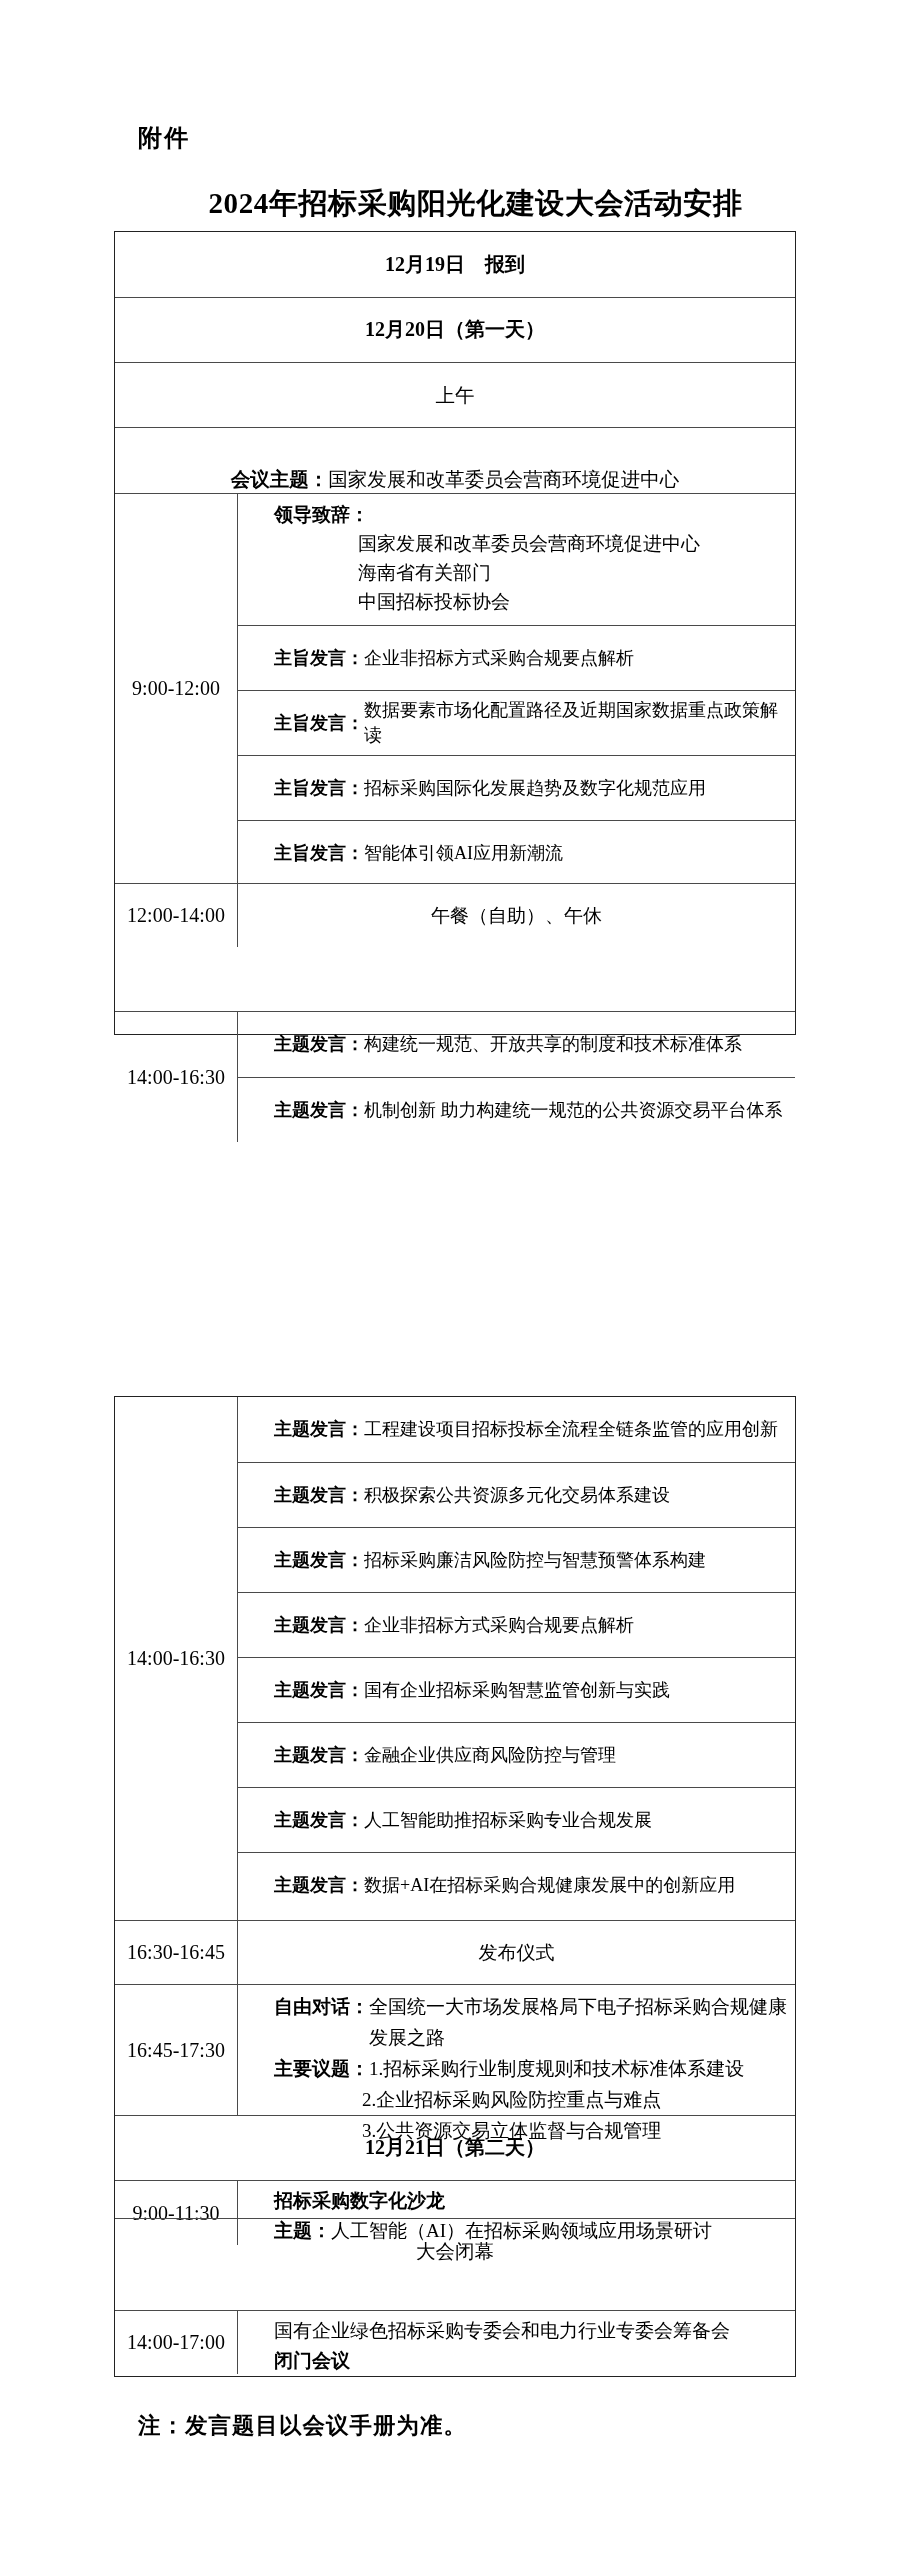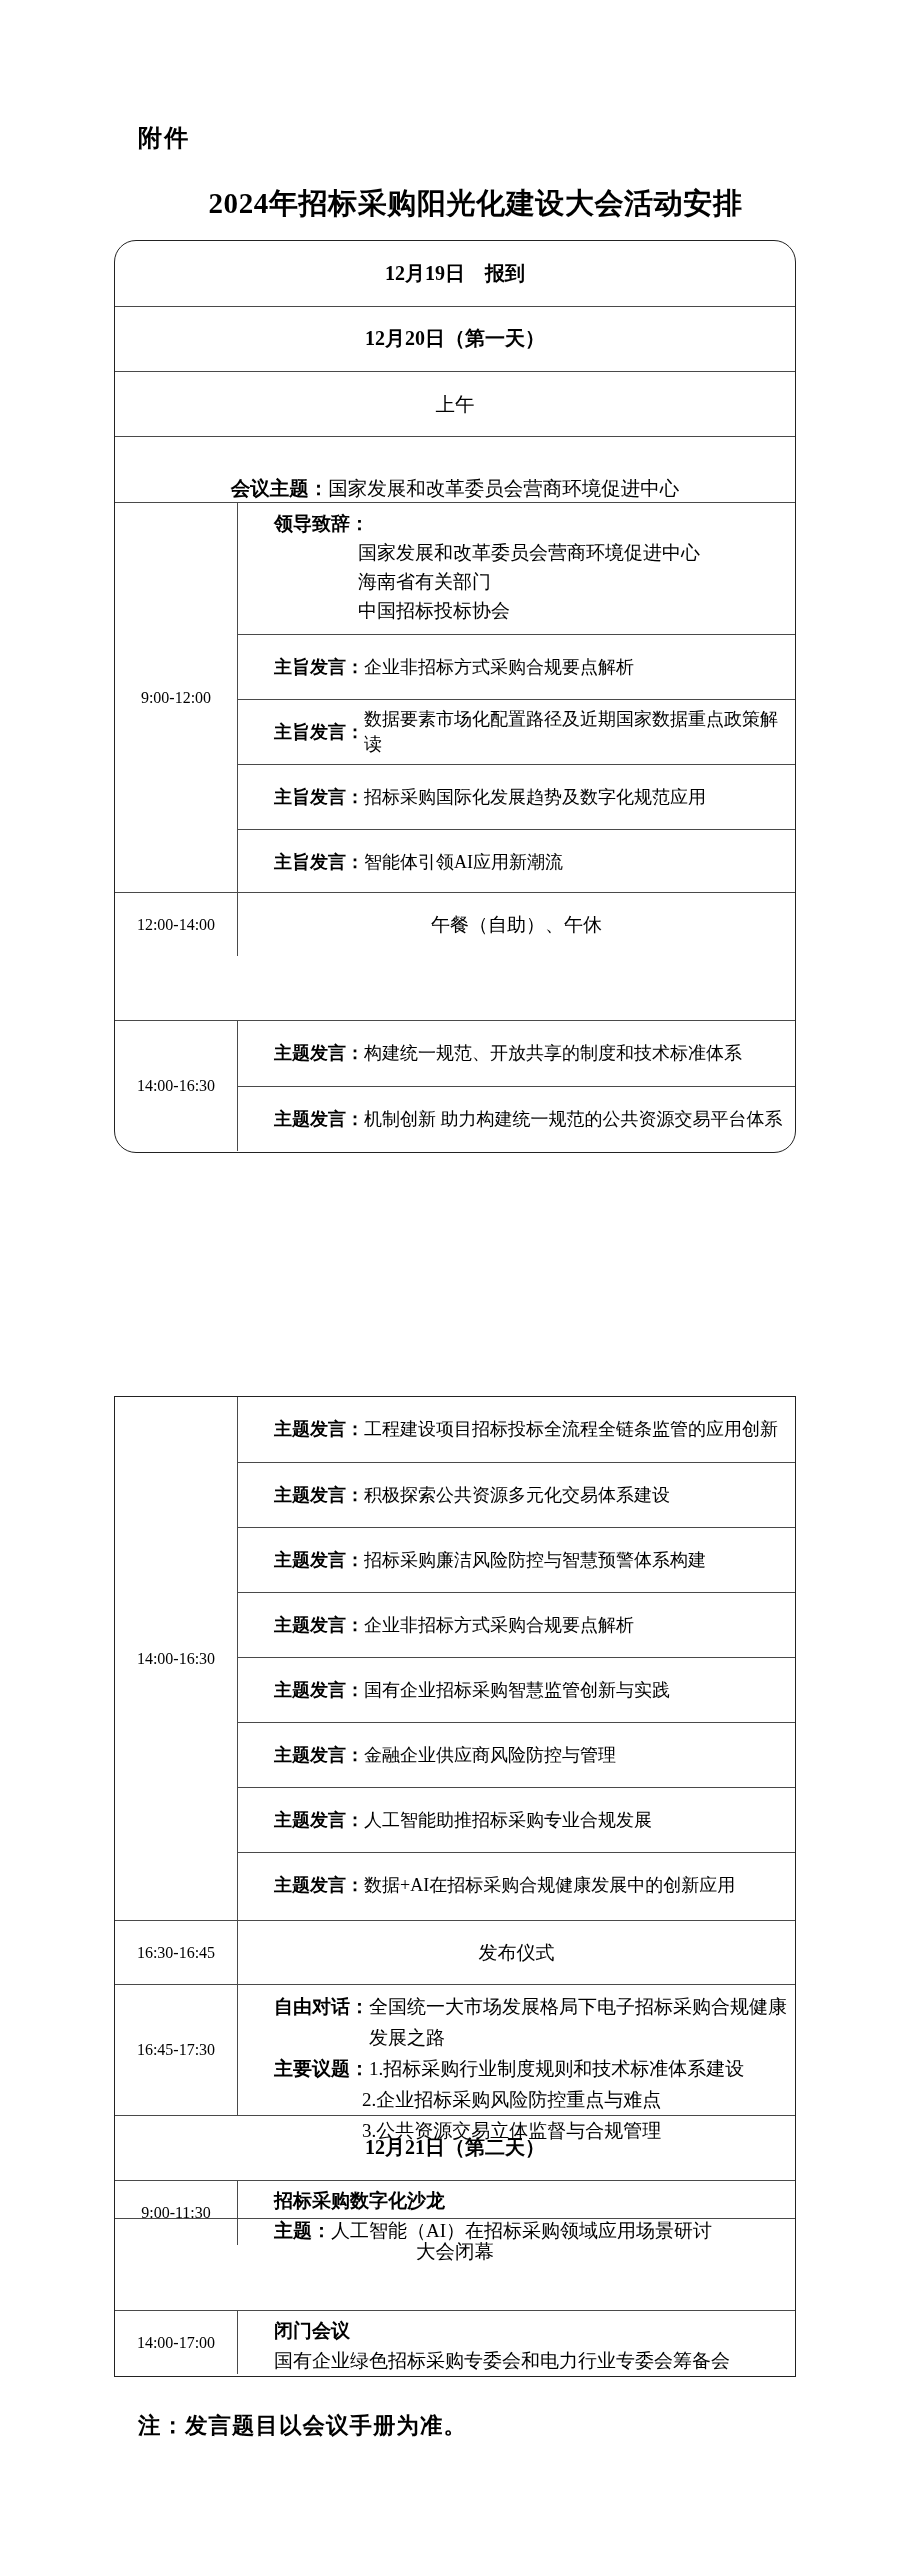--- a/index.html
+++ b/index.html
@@ -14,36 +14,36 @@
     font-size:24px;font-weight:700;letter-spacing:2.3px;
   }
   .doc-title{
     position:absolute;left:0;right:0;top:184px;text-align:center;
     font-size:29px;font-weight:700;letter-spacing:0.6px;margin-left:41px;
   }
   .tbl{
     position:absolute;left:114px;width:682px;box-sizing:border-box;
     border:1.7px solid #222;background:#fff;
   }
-  #table1{top:240px;height:913px;border-radius:22px;}
+  #table1{top:231px;height:804px;}
   #table2{top:1396px;height:981px;}
   .row{position:absolute;left:0;right:0;box-sizing:border-box;}
   .bt{border-top:1.1px solid #4a4a4a;}
   .full-center{display:flex;align-items:center;justify-content:center;text-align:center;}
   .date-row{font-size:20px;font-weight:700;}
   .plain-row{font-size:19.5px;}
   .theme-row{font-size:19.5px;align-items:flex-end;}
   .lbl{
     font-family:"Liberation Sans","DejaVu Sans",sans-serif;
     font-weight:700;white-space:nowrap;
   }
   .timecell{
     position:absolute;left:0;top:0;bottom:0;width:122px;
     display:flex;align-items:center;justify-content:center;
-    font-size:16px;text-align:right;
+    font-size:20px;text-align:right;
   }
   .contentcol{
     position:absolute;left:122px;right:0;top:0;bottom:0;
     border-left:1.1px solid #4a4a4a;box-sizing:border-box;
   }
   .subrow{position:relative;box-sizing:border-box;}
   .subrow + .subrow{border-top:1.1px solid #4a4a4a;}
   .speech{
     display:flex;align-items:center;padding-left:36px;
     font-size:18px;line-height:25px;
@@ -252,24 +252,24 @@
   <div class="row full-center plain-row bt" style="top:821px;height:66px;">
     <span>大会闭幕</span>
   </div>
 
   <div class="row bt" style="top:913px;height:64px;">
     <div class="timecell">
       <span>14:00-17:00</span>
     </div>
     <div class="contentcol two-line">
       <div class="line pad-label">
+          <span>国有企业绿色招标采购专委会和电力行业专委会筹备会</span>
+        </div>
+      <div class="line pad-label">
           <span class="lbl">闭门会议</span>
         </div>
-      <div class="line pad-label">
-          <span>国有企业绿色招标采购专委会和电力行业专委会筹备会</span>
-        </div>
     </div>
   </div>
 
 </div>
 
 <div class="footnote">注：发言题目以会议手册为准。</div>
 
 
 </body></html>

